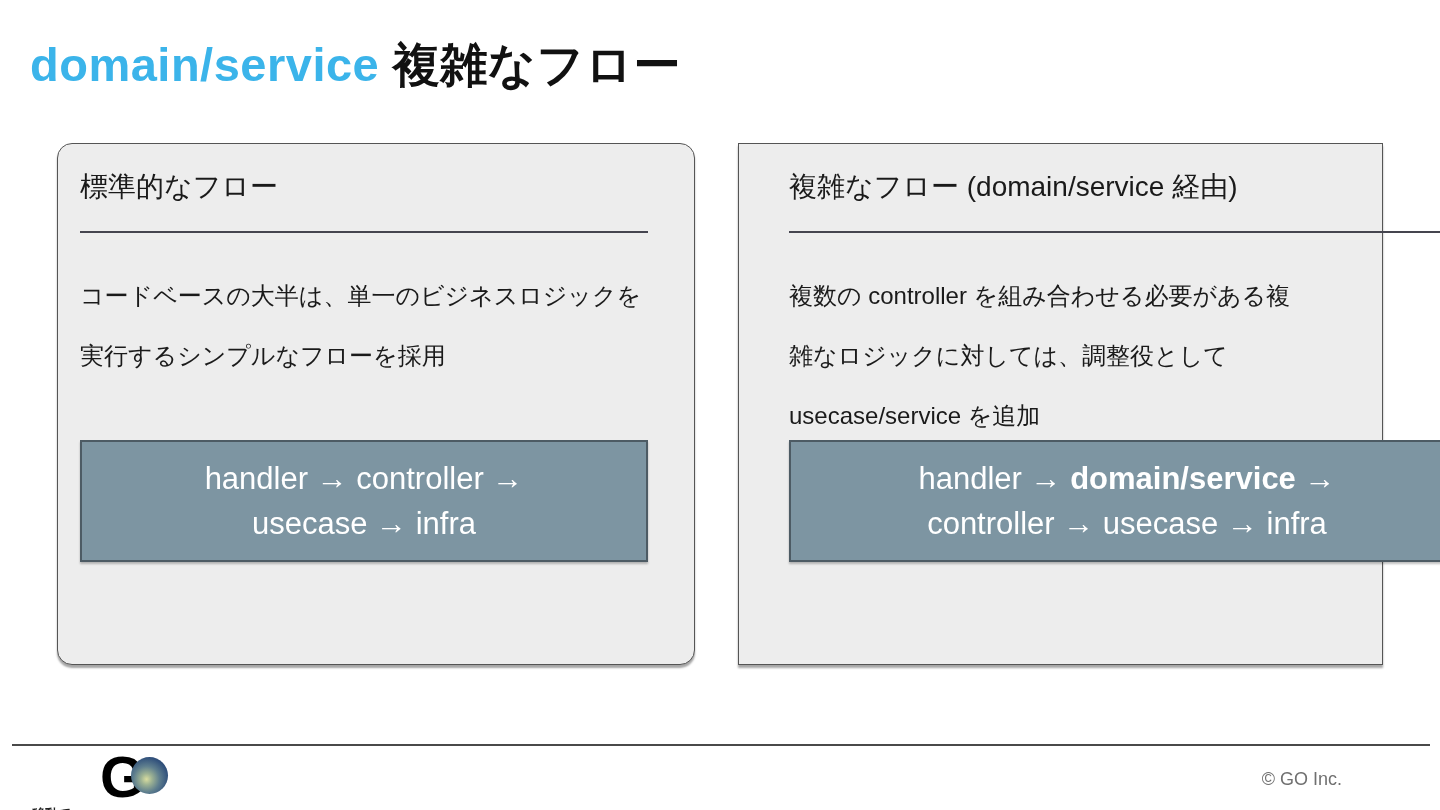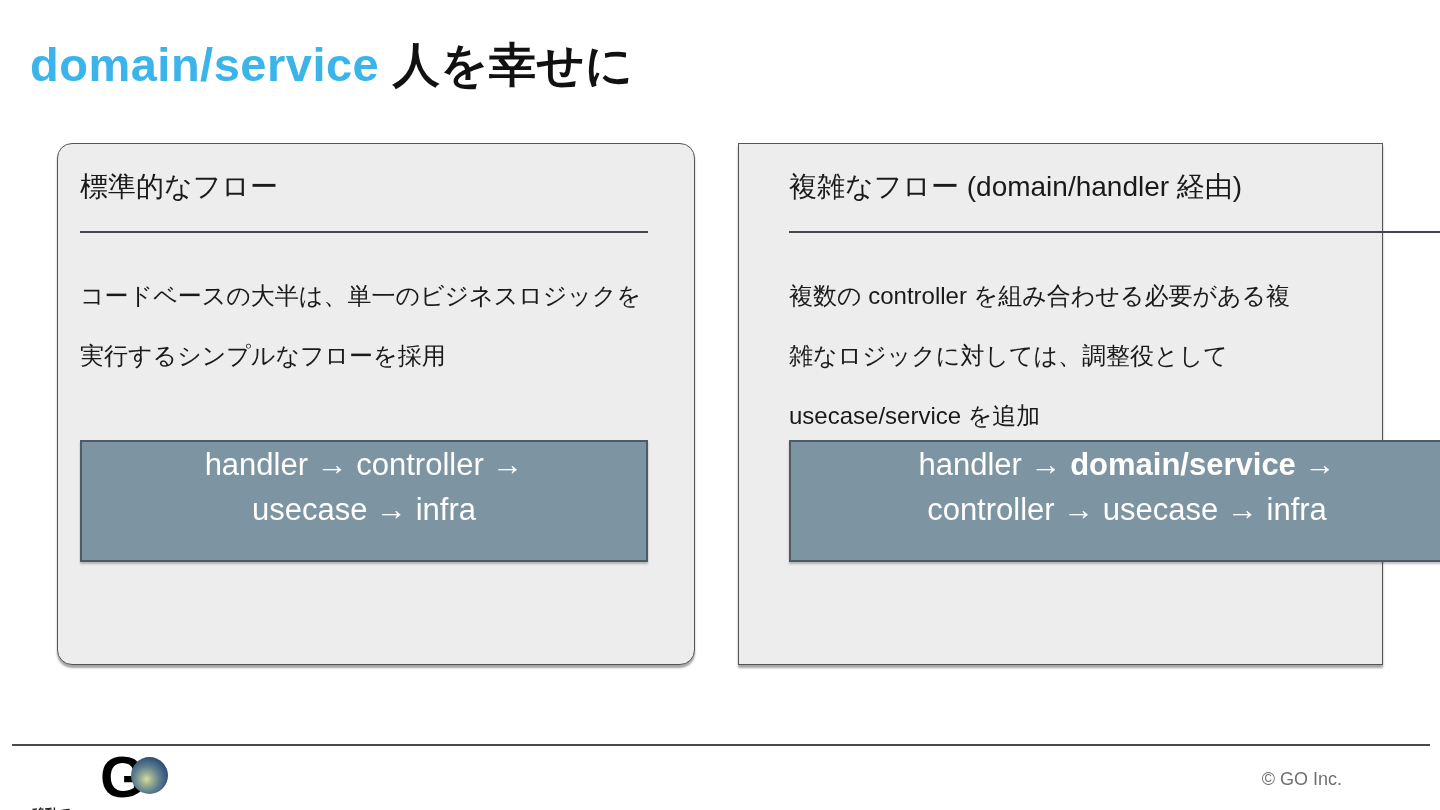--- a/index.html
+++ b/index.html
@@ -54,21 +54,21 @@
   .panel-right .rule, .panel-right .flow-box { width: 676px; }
 
   
   .flow-box {
     position: absolute; top: 296px; height: 122px;
     background: #7d95a2;
     border: 2px solid #4d5b64;
     box-shadow: 0 2px 2px rgba(0,0,0,0.25);
     color: #ffffff;
     display: flex; flex-direction: column;
-    align-items: center;
+    justify-content: center; align-items: center;
     text-align: center;
     font-size: 31px; line-height: 45px;
     white-space: nowrap;
   }
   .flow-box .b { font-weight: 700; }
 
   
   .footer-rule {
     position: absolute; left: 12px; right: 10px; top: 744px;
     height: 2px; background: #4a4a4a;
@@ -92,37 +92,37 @@
   .copyright {
     position: absolute; right: 98px; top: 769px;
     font-size: 18px; color: #707070; white-space: nowrap;
   }
 </style>
 </head>
 <body>
 
 <div>
 
-  <h1 class="slide-title"><span class="hl">domain/service</span><span> 人を幸せに</span></h1>
+  <h1 class="slide-title"><span class="hl">domain/service</span><span> 複雑なフロー</span></h1>
 
   <section class="panel panel-left">
     <h2>標準的なフロー</h2>
     <div class="rule"></div>
     <div class="body">
       <p>コードベースの大半は、単一のビジネスロジックを</p>
       <p>実行するシンプルなフローを採用</p>
     </div>
     <div class="flow-box">
       <div>handler → controller →</div>
       <div>usecase → infra</div>
     </div>
   </section>
 
   <section class="panel panel-right">
-    <h2>複雑なフロー (domain/handler 経由)</h2>
+    <h2>複雑なフロー (domain/service 経由)</h2>
     <div class="rule"></div>
     <div class="body">
       <p>複数の controller を組み合わせる必要がある複</p>
       <p>雑なロジックに対しては、調整役として</p>
       <p>usecase/service を追加</p>
     </div>
     <div class="flow-box">
       <div><span>handler → </span><span class="b">domain/service</span><span> →</span></div>
       <div>controller → usecase → infra</div>
     </div>

